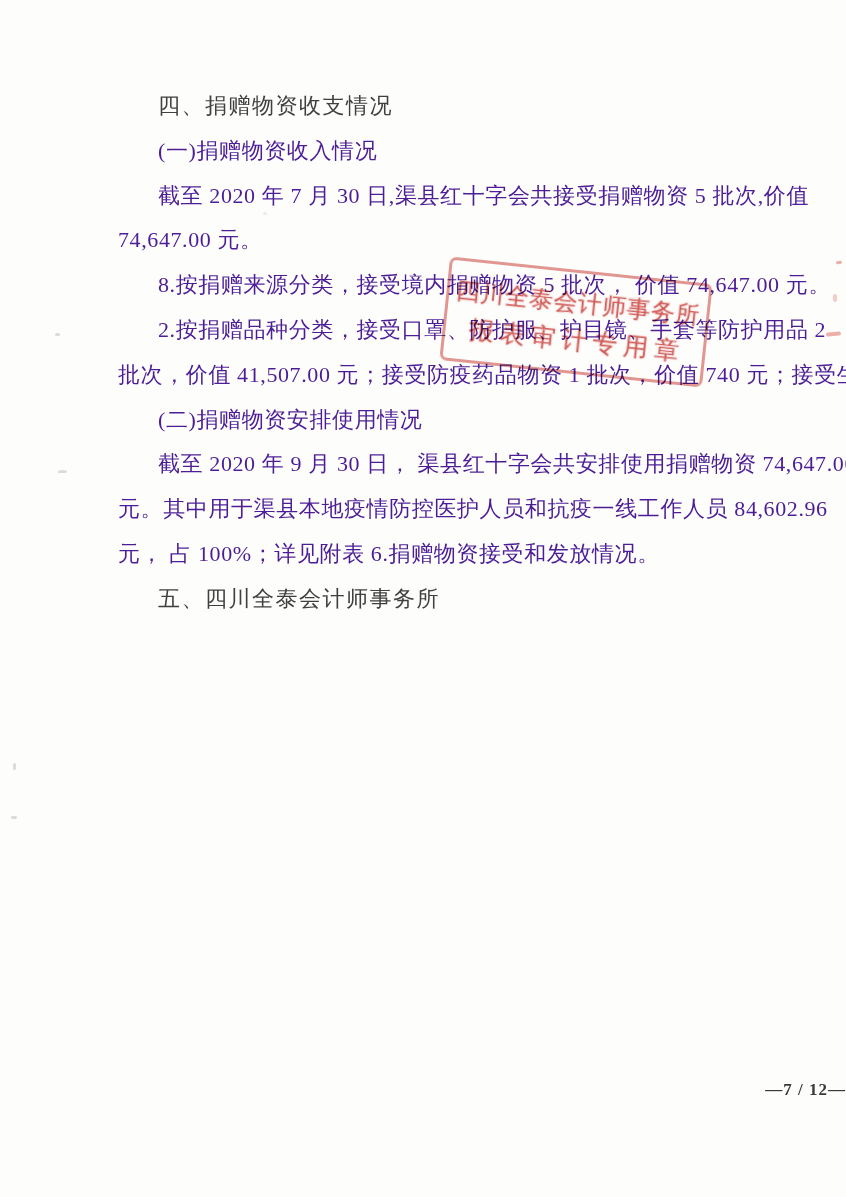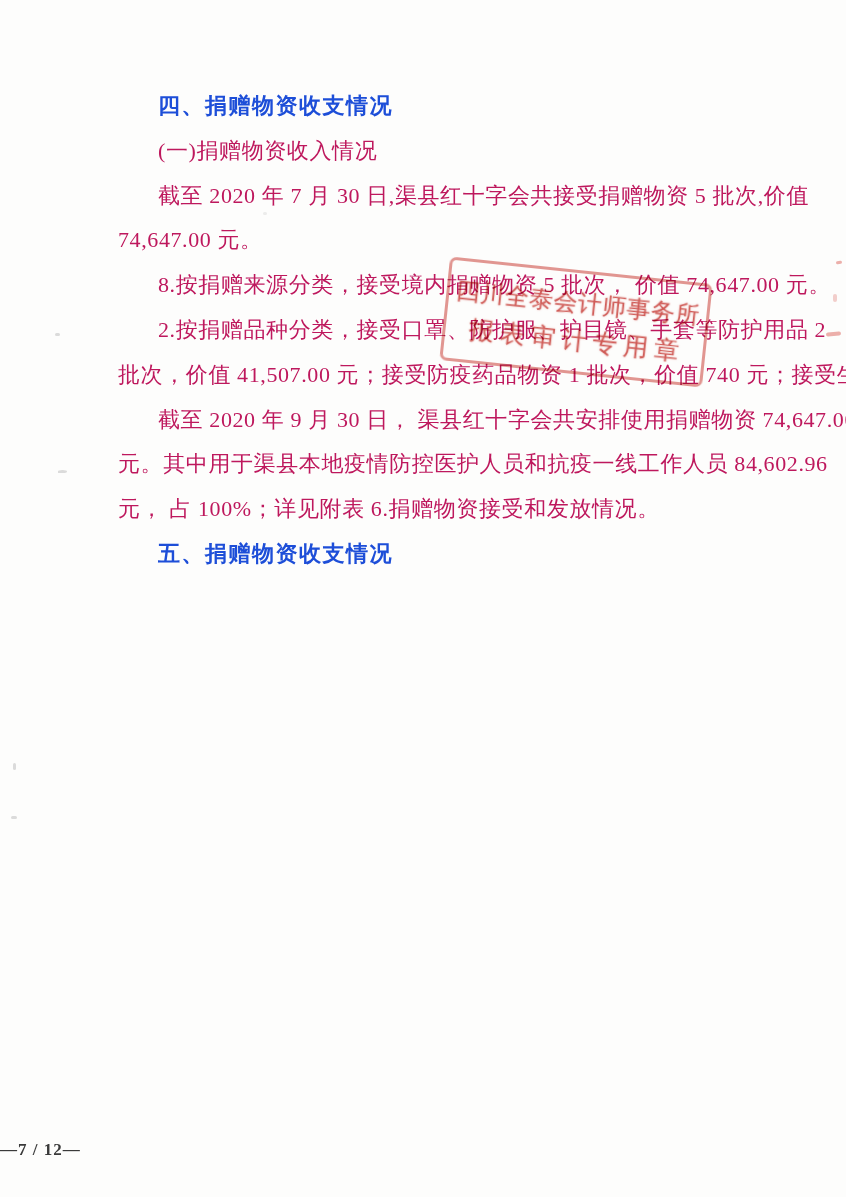--- a/index.html
+++ b/index.html
@@ -18,29 +18,29 @@
   .content {
     position: absolute;
     left: 118px;
     top: 84px;
     width: 648px;
   }
   .line {
     height: 44.8px;
     line-height: 44.8px;
     font-size: 22px;
-    color: #be185d;
+    color: #4c1d95;
     white-space: nowrap;
     letter-spacing: 0.6px;
   }
   .indent { padding-left: 40px; }
   .heading {
     font-family: "Liberation Sans", "DejaVu Sans", sans-serif;
-    font-weight: 700;
-    color: #1d4ed8;
+    font-weight: 400;
+    color: #404040;
     letter-spacing: 1.5px;
   }
   .stamp {
     position: absolute;
     left: 444px;
     top: 270px;
     width: 258px;
     height: 98px;
     border: 3px solid rgba(201, 55, 48, 0.52);
     border-radius: 7px;
@@ -65,23 +65,23 @@
     font-size: 25px;
     letter-spacing: 6px;
     padding-left: 6px;
     color: rgba(198, 50, 44, 0.72);
     white-space: nowrap;
     text-shadow: 0 0 2px rgba(198, 50, 44, 0.35);
   }
   .footer {
     position: absolute;
     left: 0;
-    top: 1140px;
+    top: 1080px;
     width: 100%;
-    text-align: left;
+    text-align: right;
     font-size: 17px;
     font-weight: 700;
     color: #3a3a3a;
     letter-spacing: 1px;
   }
   .speck { position: absolute; border-radius: 2px; }
   .speck.red { background: rgba(214, 80, 72, 0.45); }
   .speck.gray { background: rgba(120, 120, 120, 0.25); }
 </style>
 </head>
@@ -90,24 +90,25 @@
 <div class="page">
 
   <div class="content">
     <div class="line heading indent">四、捐赠物资收支情况</div>
     <div class="line indent">(一)捐赠物资收入情况</div>
     <div class="line indent">截至 2020 年 7 月 30 日,渠县红十字会共接受捐赠物资 5 批次,价值</div>
     <div class="line">74,647.00 元。</div>
     <div class="line indent">8.按捐赠来源分类，接受境内捐赠物资 5 批次， 价值 74,647.00 元。</div>
     <div class="line indent">2.按捐赠品种分类，接受口罩、防护服、护目镜、手套等防护用品 2</div>
     <div class="line">批次，价值 41,507.00 元；接受防疫药品物资 1 批次，价值 740 元；接受生</div>
+    <div class="line indent">(二)捐赠物资安排使用情况</div>
     <div class="line indent">截至 2020 年 9 月 30 日， 渠县红十字会共安排使用捐赠物资 74,647.00</div>
     <div class="line">元。其中用于渠县本地疫情防控医护人员和抗疫一线工作人员 84,602.96</div>
     <div class="line">元， 占 100%；详见附表 6.捐赠物资接受和发放情况。</div>
-    <div class="line heading indent">五、捐赠物资收支情况</div>
+    <div class="line heading indent">五、四川全泰会计师事务所</div>
   </div>
 
   <div class="stamp">
     <div class="stamp-l1">四川全泰会计师事务所</div>
     <div class="stamp-l2">报表审计专用章</div>
   </div>
 
   <div class="footer">—7 / 12—</div>
 
   <div class="speck red" style="left:836px; top:261px; width:6px; height:3px; transform:rotate(-12deg);"></div>

